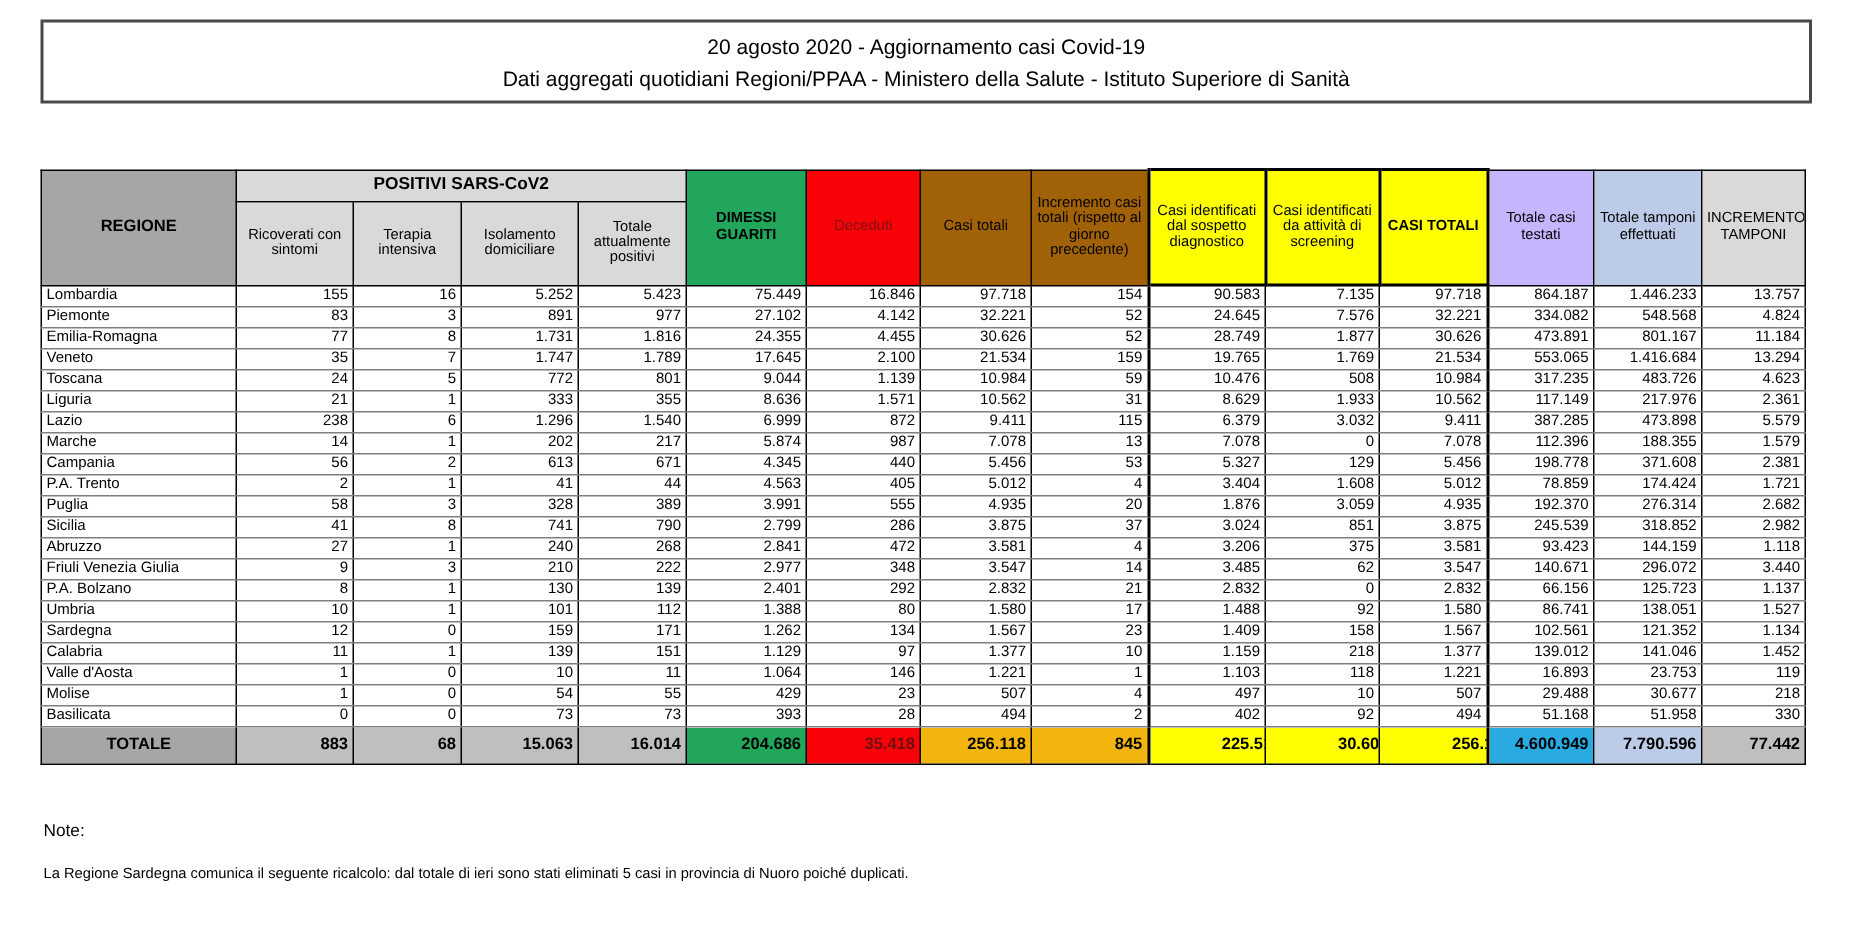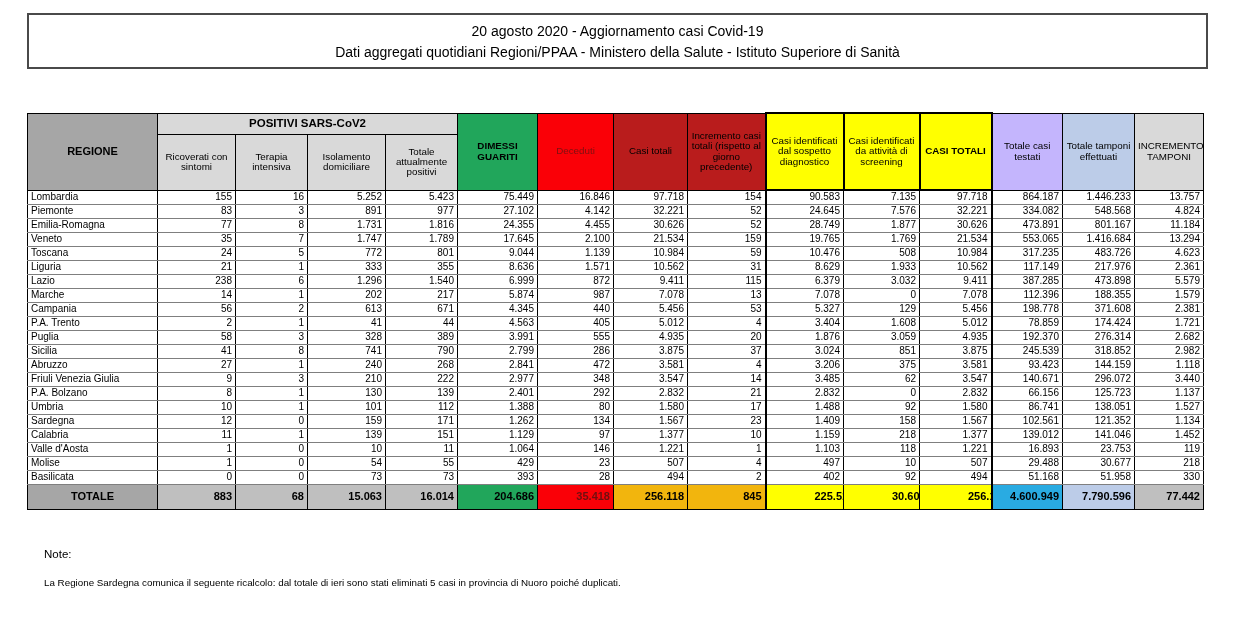--- a/index.html
+++ b/index.html
@@ -45,21 +45,21 @@
     vertical-align: middle;
   }
   thead tr.r1 { height: 21px; }
   thead tr.r2 { height: 56px; }
 
   .h-regione { background: #A6A6A6; font-weight: bold; font-size: 11px; margin-left: 29px; }
   .h-group   { background: #D9D9D9; font-weight: bold; font-size: 11.5px; }
   .h-sub     { background: #D9D9D9; }
   .h-green   { background: #21A65B; font-weight: bold; }
   .h-red     { background: #FA0007; color: #7E1012; }
-  .h-orange  { background: #b91c1c; text-align: center; }
+  .h-orange  { background: #a16207; text-align: center; }
   .h-yellow  { background: #FFFF00; border-width: 2px; }
   .h-yellow.bold { font-weight: bold; }
   .h-cyan    { background: #c4b5fd; }
   .h-blue    { background: #BCCCE8; }
   .h-gray    { background: #D9D9D9; }
 
   tbody tr { height: 14px; }
   tbody td {
     background: #fff;
     font-size: 10px;
@@ -82,21 +82,21 @@
   .t-red    { background: #FA0007; color: #6E0F10; }
   .t-orange { background: #F2B50D; }
   .t-yellow { background: #FFFF00; padding-left: 48px; }
   .t-cyan   { background: #29ABE2; }
   .t-blue   { background: #BCCCE8; }
   .t-gray   { background: #BFBFBF; }
 
   .thick-r { border-right-width: 2.5px; }
 
   
-  .notes { position: absolute; left: 44px; top: 548px; }
+  .notes { position: absolute; left: 29px; top: 548px; }
   .notes .note-heading { font-size: 11.5px; }
   .notes .note-text { font-size: 9.8px; margin-top: 17px; }
 </style>
 </head>
 <body>
 
 <div class="title-box">
   <p>20 agosto 2020 - Aggiornamento casi Covid-19</p>
   <p>Dati aggregati quotidiani Regioni/PPAA - Ministero della Salute - Istituto Superiore di Sanità</p>
 </div>

